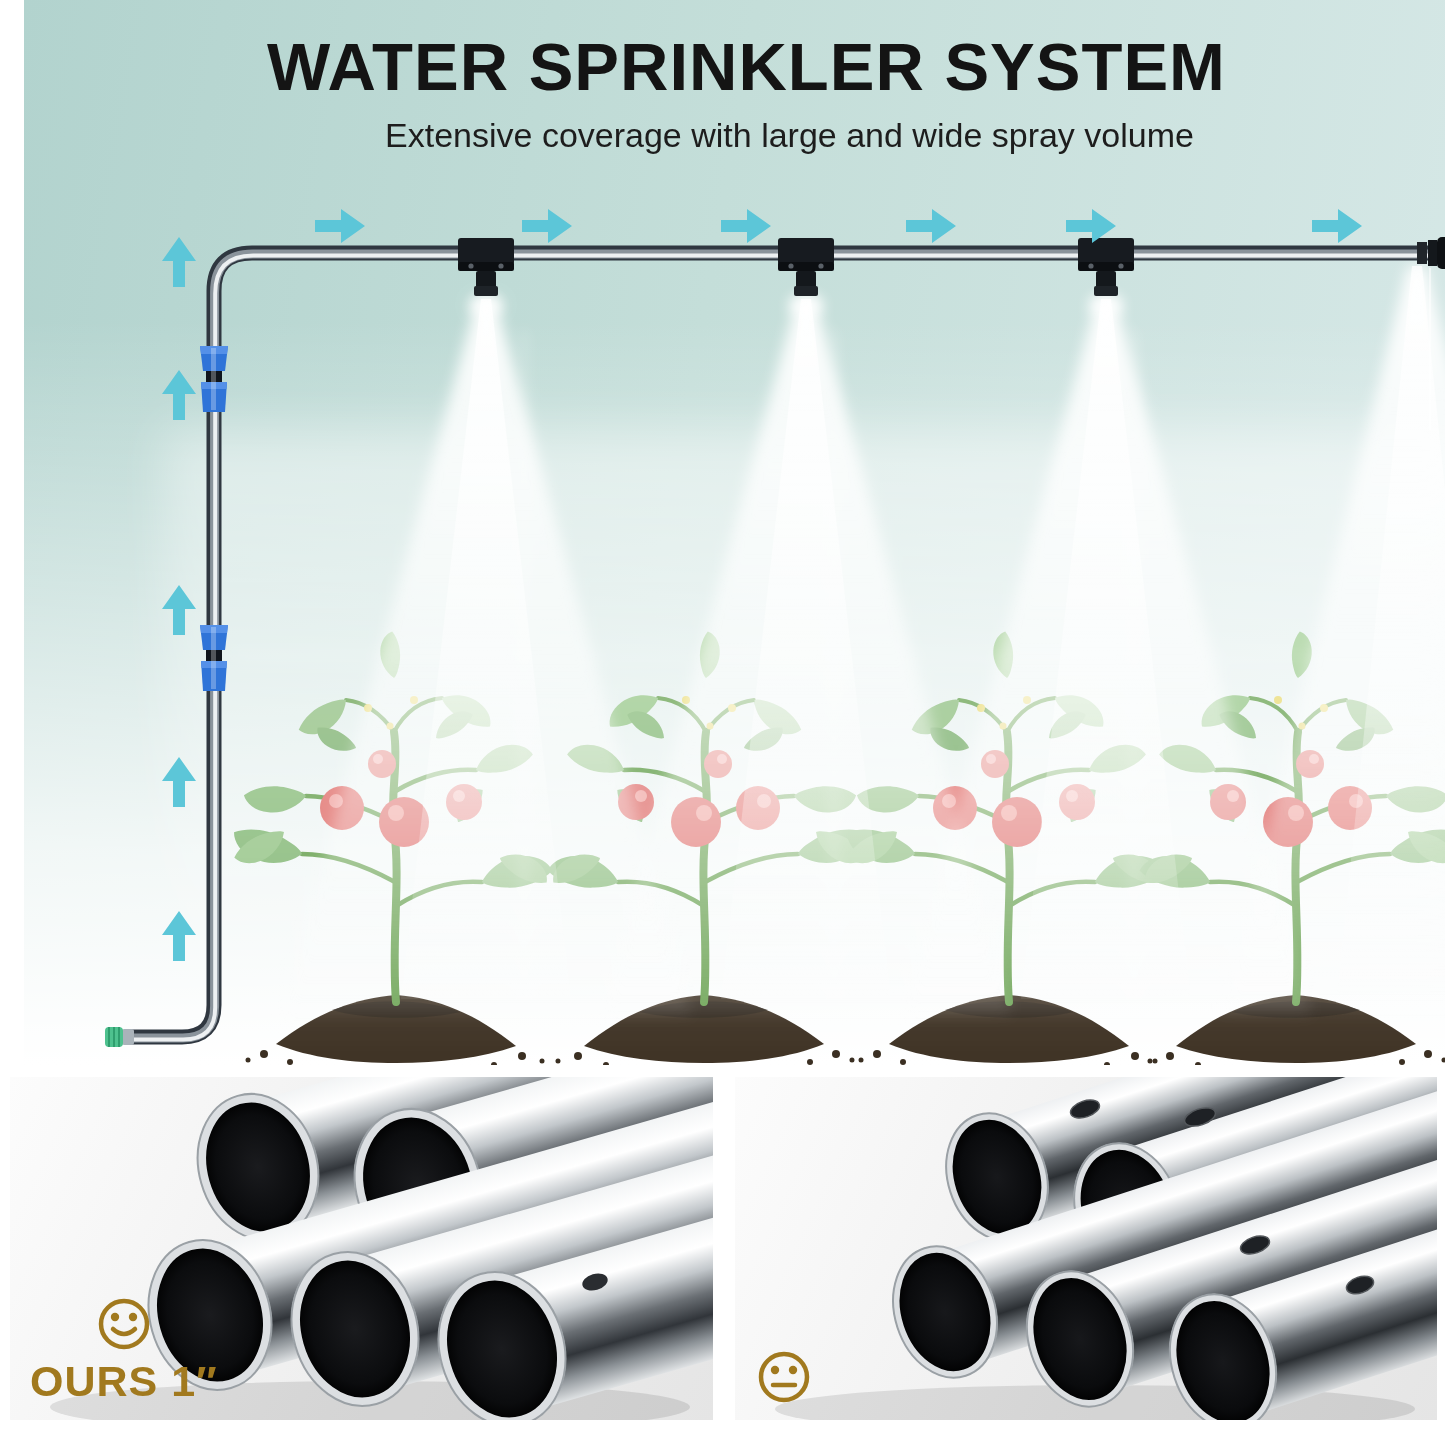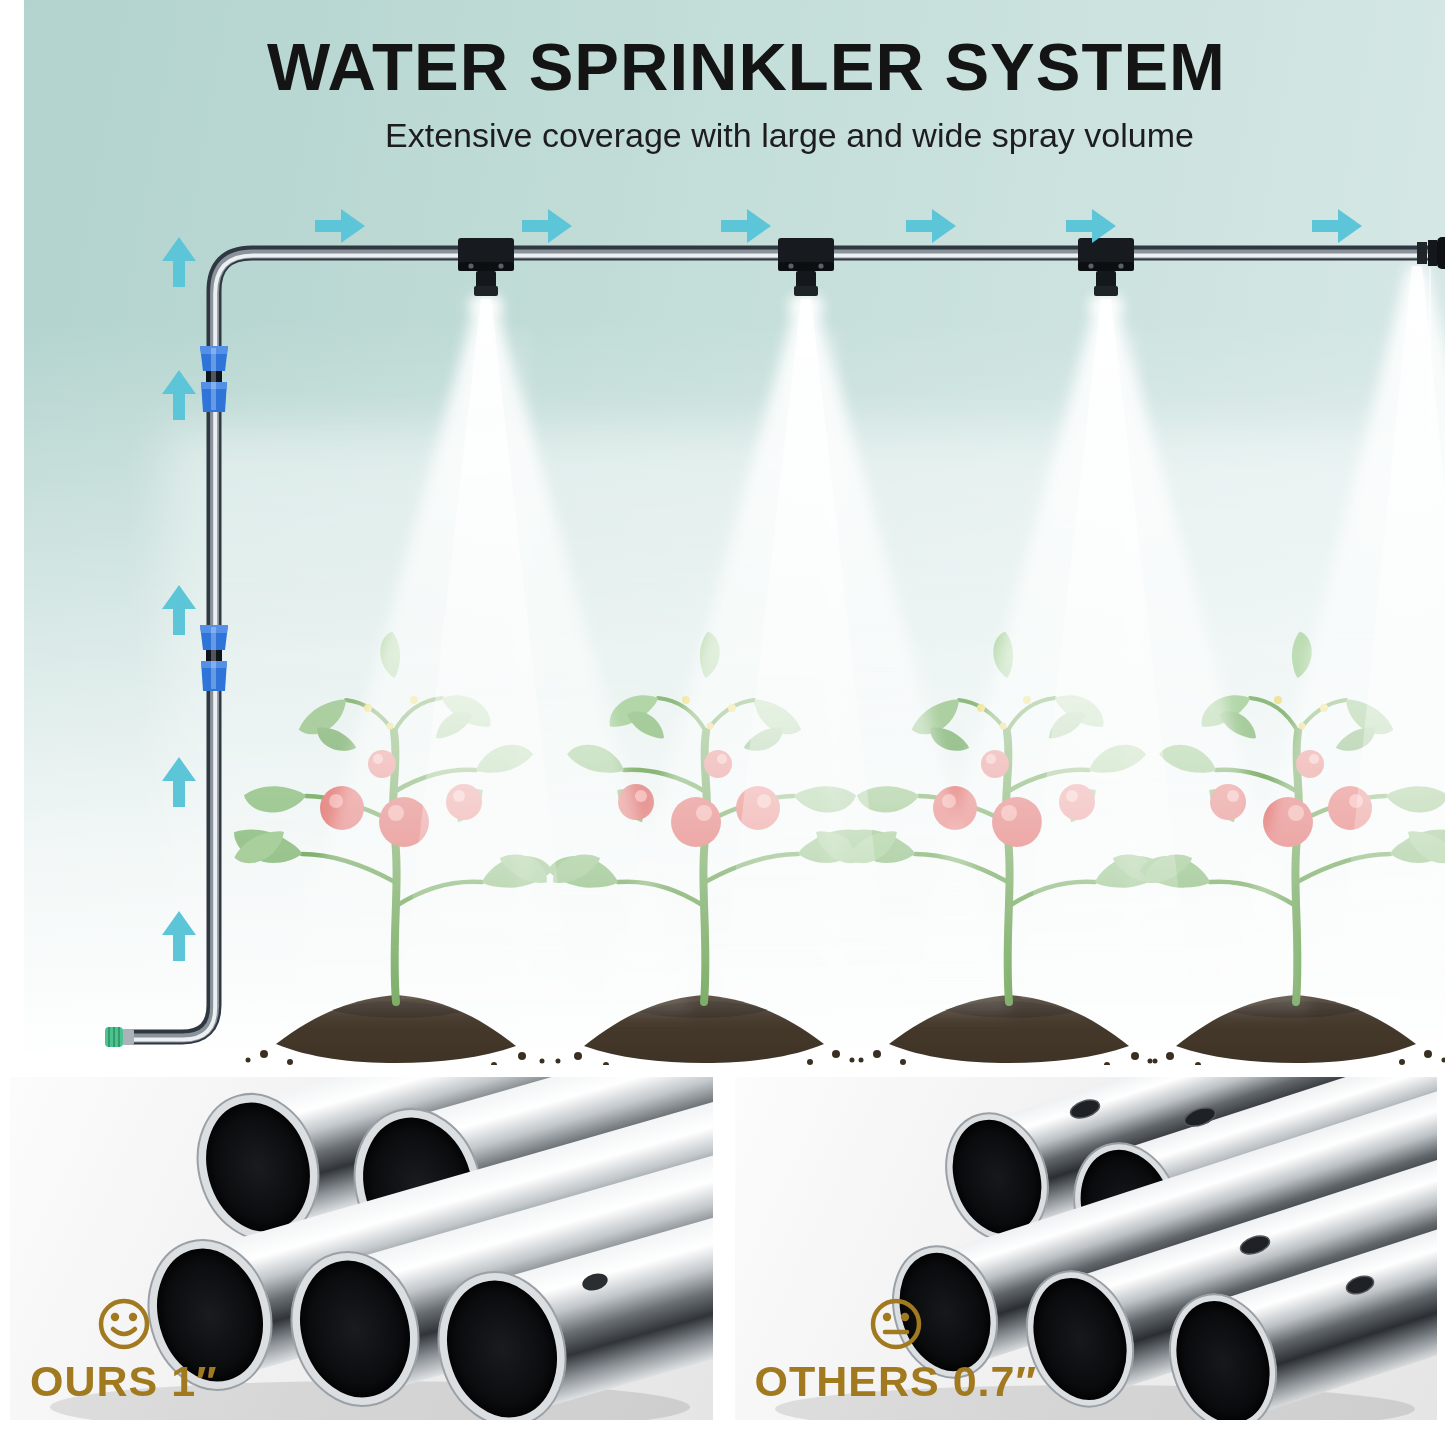--- a/index.html
+++ b/index.html
@@ -315,18 +315,17 @@
           </g>
         </g>
       </svg>
       <div class="badge">
         <svg width="58" height="58" viewBox="-29 -29 58 58">
           <circle r="23" fill="none" stroke="var(--accent-gold,#a1791e)" stroke-width="4.5"></circle>
           <circle cx="-9" cy="-7" r="4.2" fill="var(--accent-gold,#a1791e)"></circle>
           <circle cx="9" cy="-7" r="4.2" fill="var(--accent-gold,#a1791e)"></circle>
           <line x1="-11" y1="8" x2="11" y2="8" stroke="var(--accent-gold,#a1791e)" stroke-width="4.5" stroke-linecap="round"></line>
         </svg>
-        <div class="badge-label">OTHERS 0.7″</div>
       </div>
     </div>
 
   </section>
 </div>
 
 </body></html>

